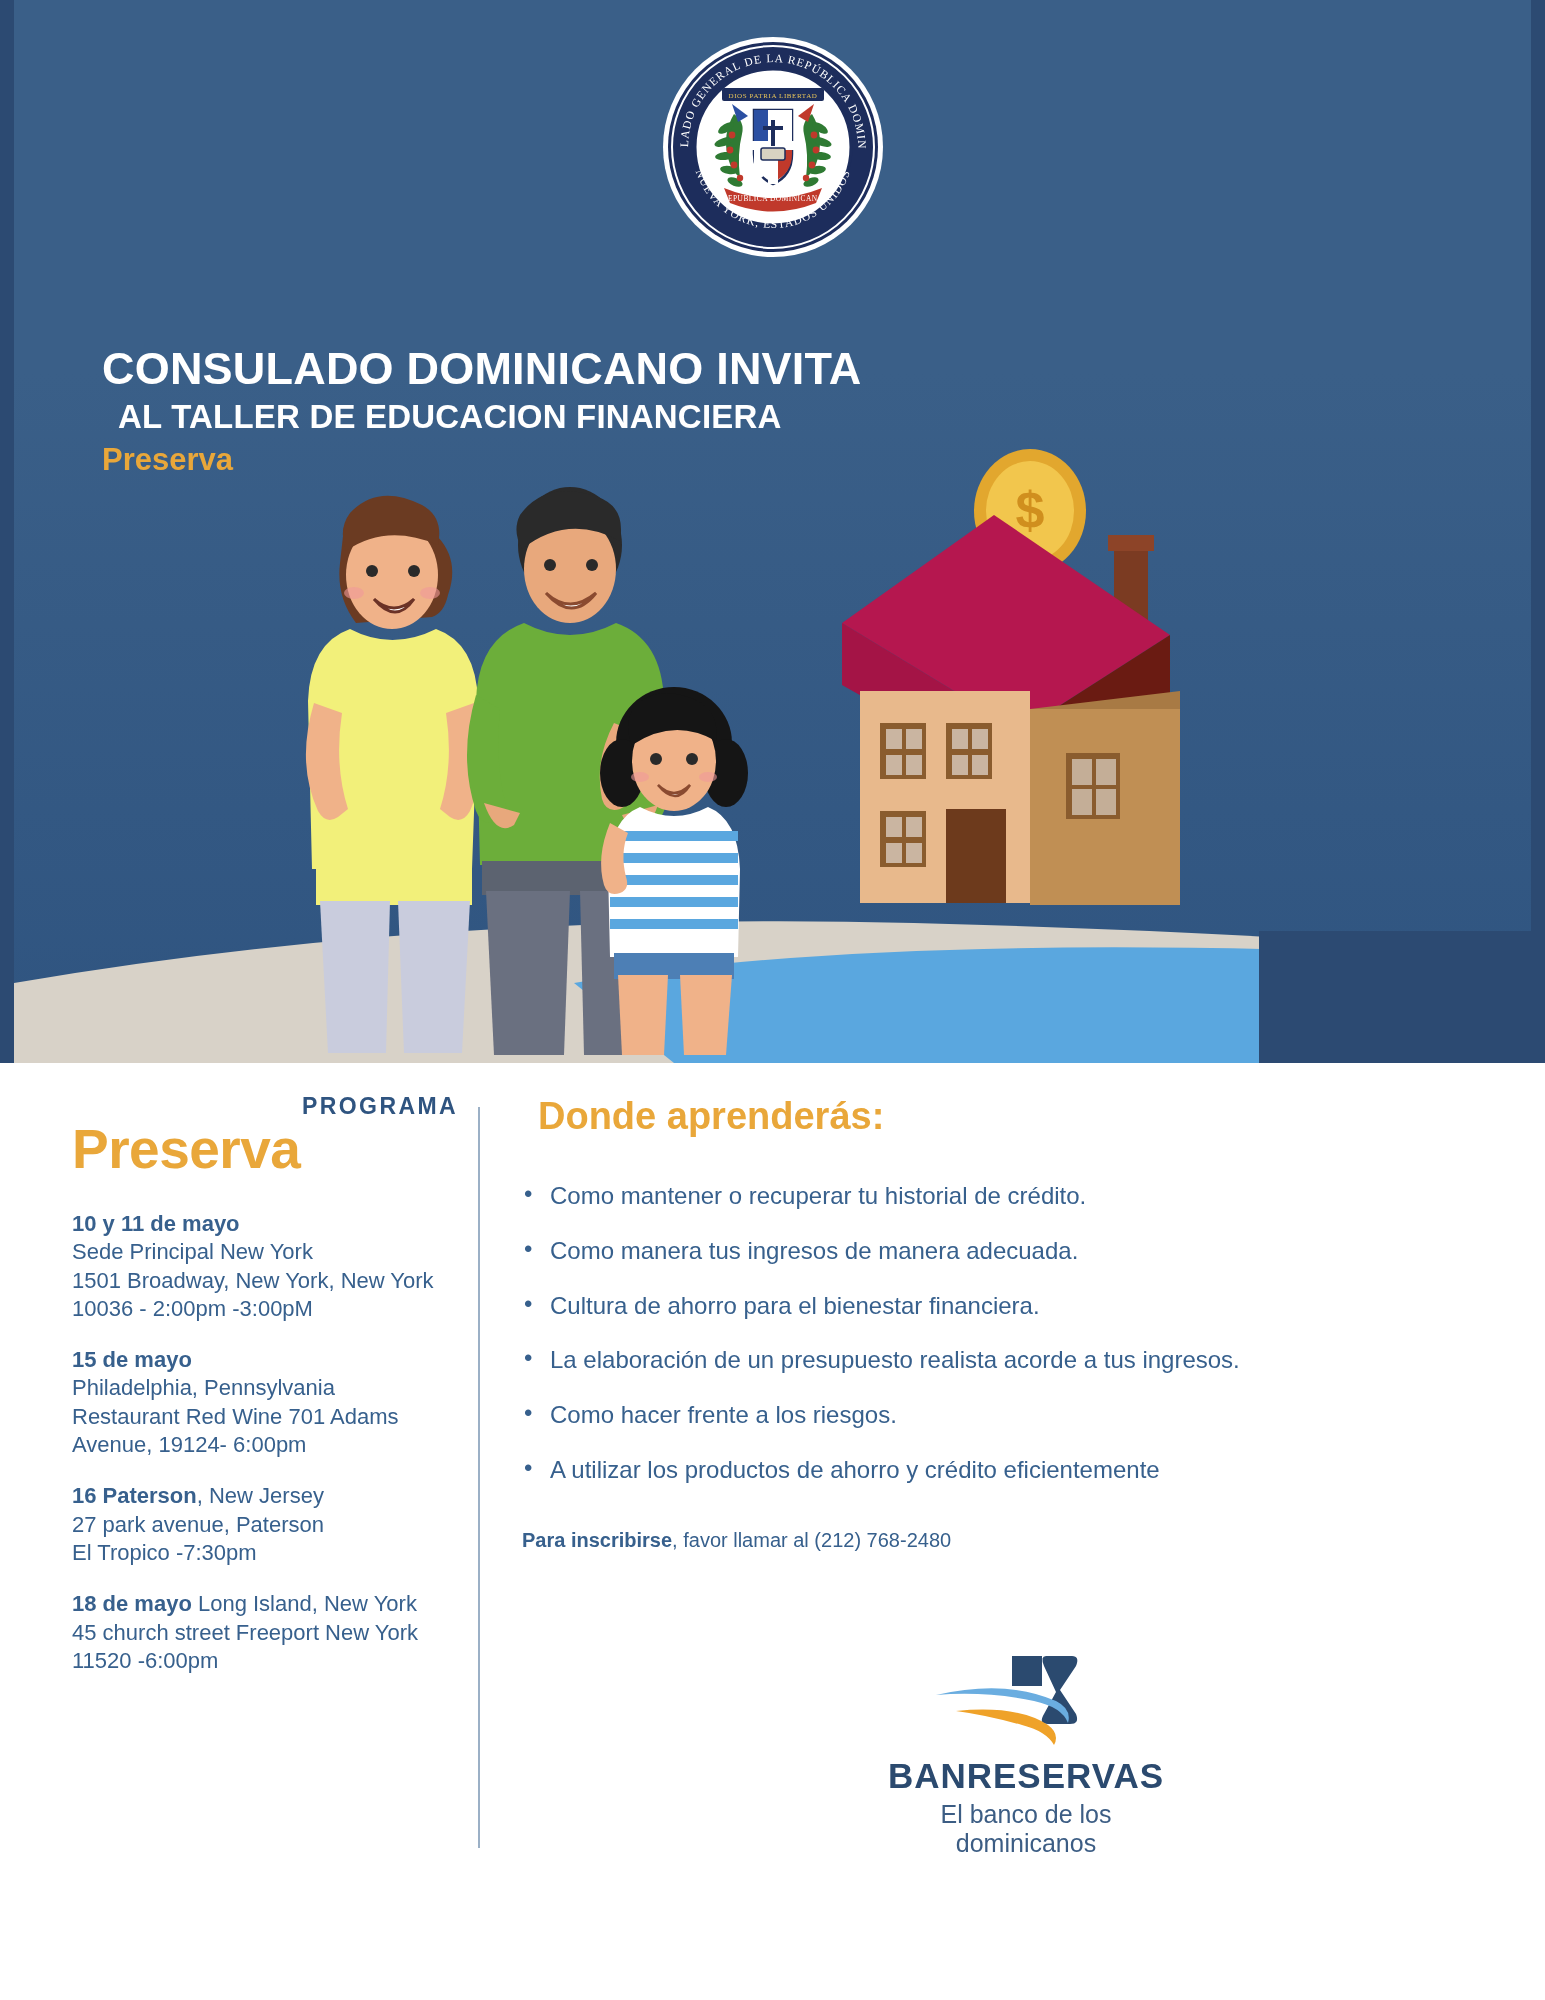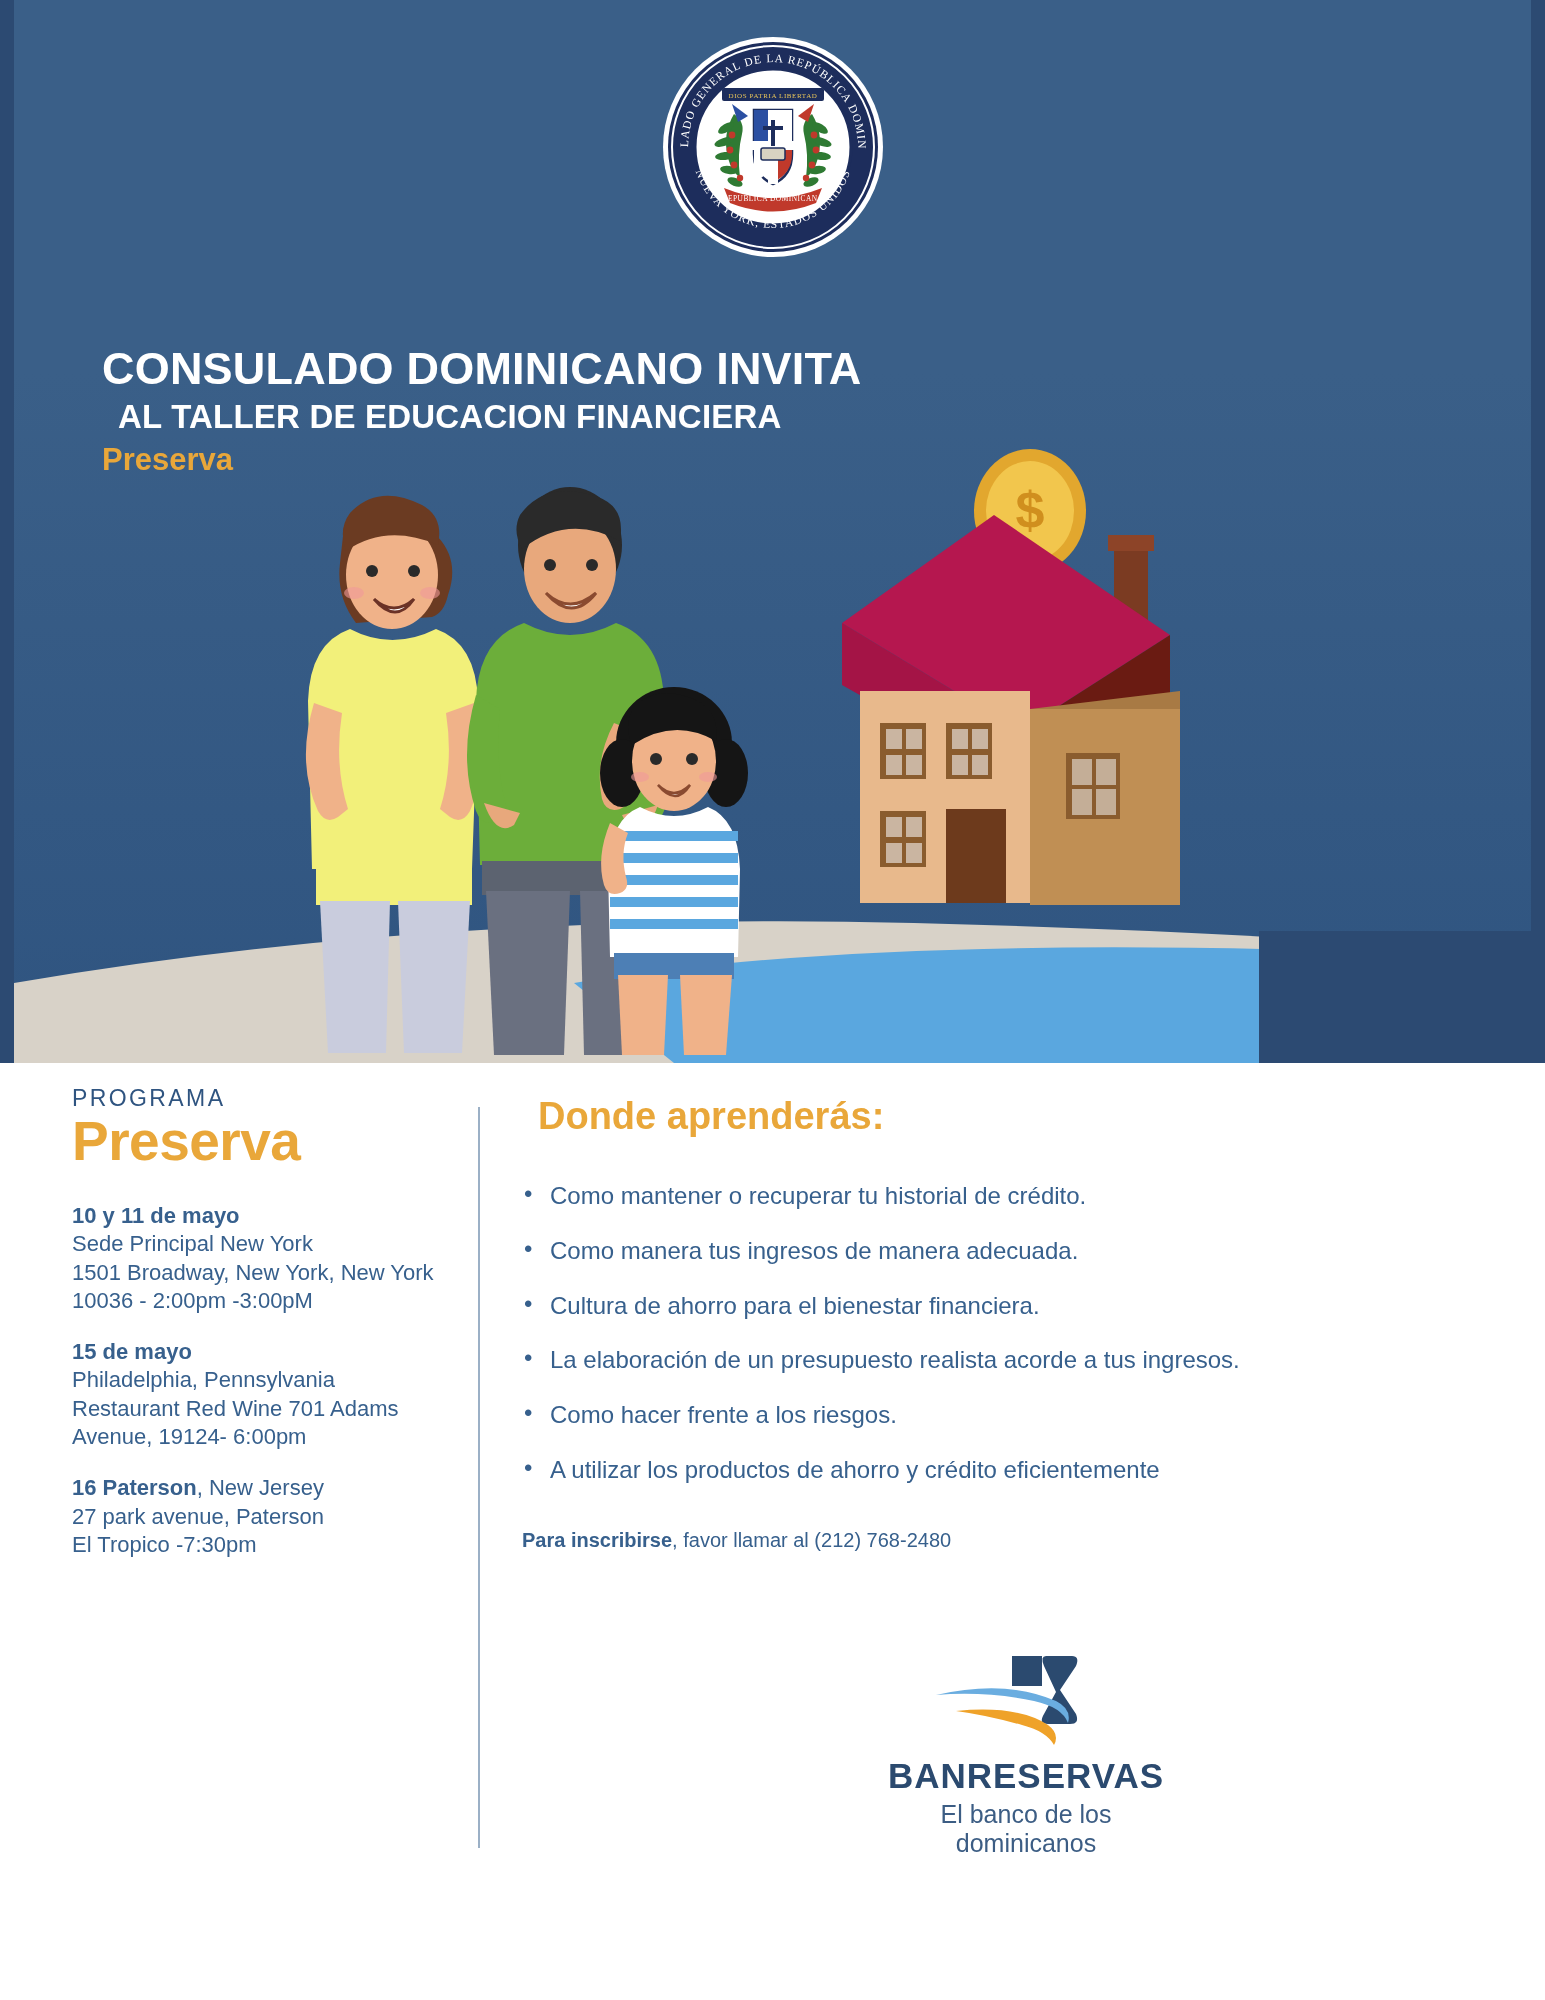--- a/index.html
+++ b/index.html
@@ -27,21 +27,21 @@
 
   
   .band{position:absolute;left:0;top:1063px;width:1545px;height:937px;background:#fff;}
 
   
   .content{position:absolute;left:0;top:1085px;width:1545px;display:flex;}
   .col-left{width:478px;padding:0 20px 0 72px;box-sizing:border-box;}
   .divider{width:2px;background:#9bb0c6;align-self:stretch;margin-top:22px;margin-bottom:10px;}
   .col-right{flex:1;padding:0 13px 0 40px;box-sizing:border-box;}
 
-  .kicker{font-size:23px;font-weight:normal;letter-spacing:2.4px;color:#2f5480;margin:0 0 2px;}
+  .kicker{font-size:23px;font-weight:bold;letter-spacing:2.4px;color:#2f5480;margin:8px 0 2px;text-align:right;}
   .brandword{font-size:55px;font-weight:bold;color:#e9a73a;line-height:1;margin:0 0 34px;letter-spacing:-.5px;}
 
   .event{margin-bottom:26px;font-size:22px;line-height:1.15;color:#37608d;}
   .event .d{font-weight:bold;}
   .event div{margin-bottom:3px;}
 
   .rhead{font-size:38px;font-weight:bold;color:#e9a73a;margin:10px 0 44px 18px;}
   .blist{list-style:none;margin:0;padding:0;}
   .blist li{position:relative;padding-left:30px;margin-bottom:26px;font-size:24px;color:#37608d;line-height:1.2;}
   .blist li:before{content:"\2022";position:absolute;left:4px;top:-2px;font-size:24px;color:#37608d;}
@@ -273,20 +273,25 @@
             <div><span class="d">15 de mayo</span></div>
             <div>Philadelphia, Pennsylvania</div>
             <div>Restaurant Red Wine 701 Adams</div>
             <div>Avenue, 19124- 6:00pm</div>
           </div>
           <div class="event">
             <div><span class="d">16 Paterson</span><span>, New Jersey</span></div>
             <div>27 park avenue, Paterson</div>
             <div>El Tropico -7:30pm</div>
           </div>
+          <div class="event">
+            <div><span class="d">18 de mayo</span><span> Long Island, New York</span></div>
+            <div>45 church street Freeport New York</div>
+            <div>11520 -6:00pm</div>
+          </div>
         </div>
     </div>
 
     <div class="divider"></div>
 
     <div class="col-right">
       <p class="rhead">Donde aprenderás:</p>
       <ul class="blist" id="bullets">
           <li>Como  mantener o recuperar tu historial de crédito.</li>
           <li>Como manera tus ingresos de manera adecuada.</li>

